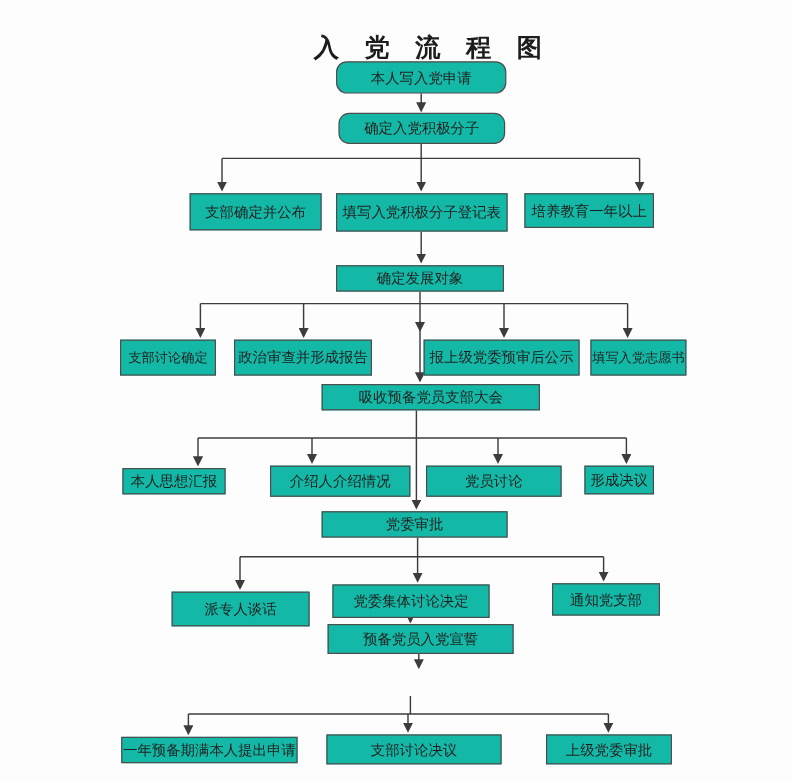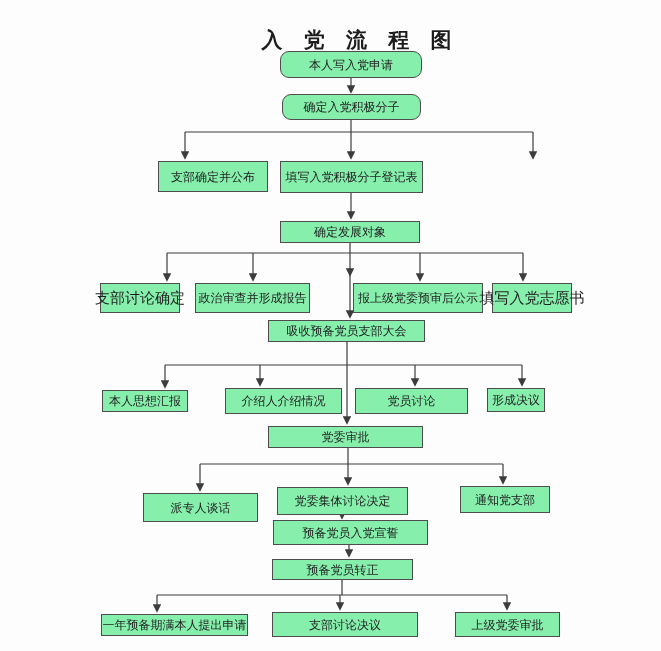--- a/index.html
+++ b/index.html
@@ -20,31 +20,31 @@
     font-size: 21px;
     font-weight: bold;
     letter-spacing: 7px;
     color: #1c1c1c;
     white-space: nowrap;
   }
   .node {
     position: absolute;
     box-sizing: border-box;
     border: 1px solid #4d4d4d;
-    background: #86efac;
+    background: #14b8a6;
     display: flex;
     align-items: center;
     justify-content: center;
     font-size: 12px;
     color: #1f1f1f;
     white-space: nowrap;
     line-height: 1;
   }
   .rounded { border-radius: 9px; }
-  .sm { font-size: 15px; }
+  .sm { font-size: 11px; }
   svg.connectors {
     position: absolute;
     left: 0; top: 0;
     width: 661px; height: 651px;
   }
   svg.connectors line { stroke: #3c3c3c; stroke-width: 1.2; }
 </style>
 </head>
 <body>
 
@@ -121,52 +121,52 @@
   </svg>
 
   <div class="node rounded" style="left:280px;top:51px;width:142px;height:27px">本人写入党申请</div>
 
   <div class="node" style="left:158px;top:161px;width:110px;height:31px">支部确定并公布</div>
 
   <div class="node rounded" style="left:282px;top:94px;width:139px;height:26px">确定入党积极分子</div>
 
   <div class="node" style="left:280px;top:161px;width:143px;height:32px">填写入党积极分子登记表</div>
 
+  <div class="node" style="left:437px;top:161px;width:108px;height:29px">培养教育一年以上</div>
 
   <div class="node" style="left:280px;top:221px;width:140px;height:22px">确定发展对象</div>
 
   <div class="node sm" style="left:100px;top:283px;width:80px;height:30px">支部讨论确定</div>
 
   <div class="node" style="left:353px;top:283px;width:130px;height:30px">报上级党委预审后公示</div>
 
   <div class="node" style="left:195px;top:283px;width:115px;height:30px">政治审查并形成报告</div>
 
   <div class="node sm" style="left:492px;top:283px;width:80px;height:30px">填写入党志愿书</div>
 
-  <div class="node" style="left:268px;top:320px;width:157px;height:22px">吸收预备党员支部大会</div>
+  <div class="node" style="left:268px;top:320px;width:182px;height:22px">吸收预备党员支部大会</div>
 
   <div class="node" style="left:102px;top:390px;width:86px;height:22px">本人思想汇报</div>
 
   <div class="node" style="left:225px;top:388px;width:117px;height:26px">介绍人介绍情况</div>
 
   <div class="node" style="left:355px;top:388px;width:113px;height:26px">党员讨论</div>
 
   <div class="node" style="left:487px;top:388px;width:58px;height:24px">形成决议</div>
 
   <div class="node" style="left:268px;top:426px;width:155px;height:22px">党委审批</div>
 
   <div class="node" style="left:143px;top:493px;width:115px;height:29px">派专人谈话</div>
 
   <div class="node" style="left:277px;top:487px;width:131px;height:28px">党委集体讨论决定</div>
 
   <div class="node" style="left:460px;top:486px;width:90px;height:27px">通知党支部</div>
 
   <div class="node" style="left:273px;top:520px;width:155px;height:25px">预备党员入党宣誓</div>
 
-  <div class="node" style="left:272px;top:559px;width:141px;height:21px">预备党员转正</div>
 
   <div class="node" style="left:101px;top:614px;width:147px;height:22px">一年预备期满本人提出申请</div>
 
   <div class="node" style="left:272px;top:612px;width:146px;height:25px">支部讨论决议</div>
 
   <div class="node" style="left:455px;top:612px;width:105px;height:25px">上级党委审批</div>
 
 </div>
 
 </body></html>

